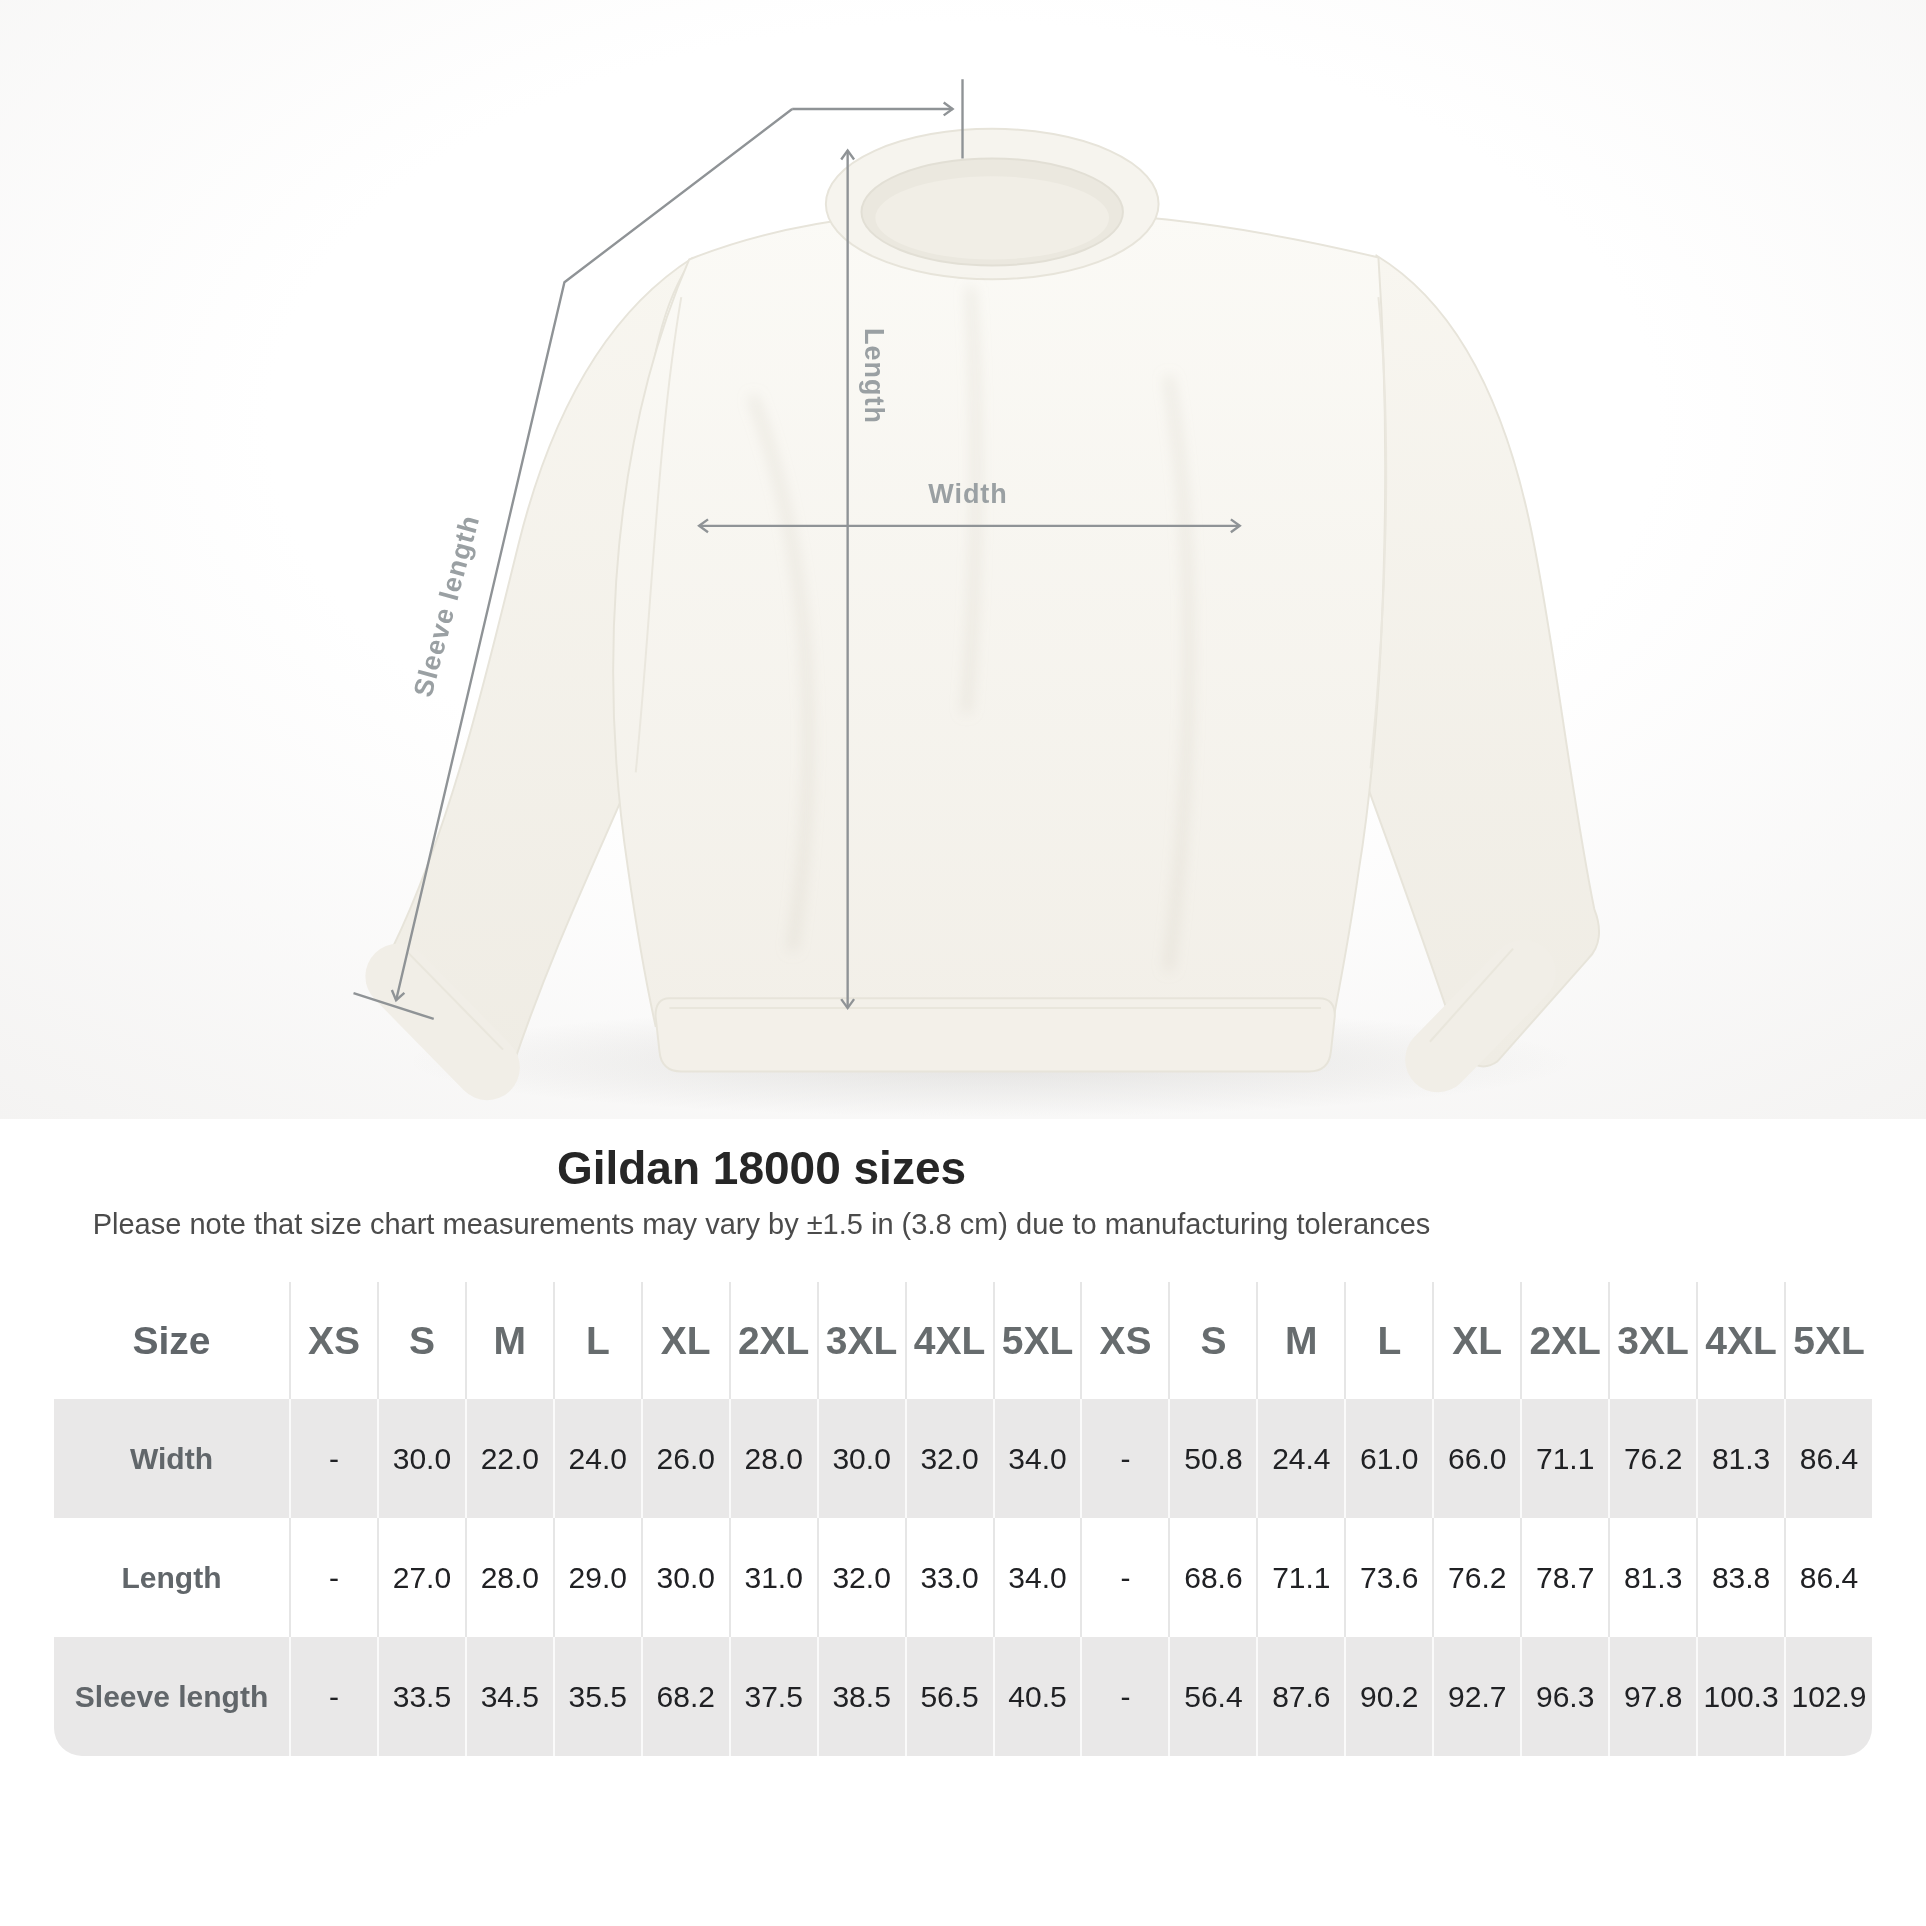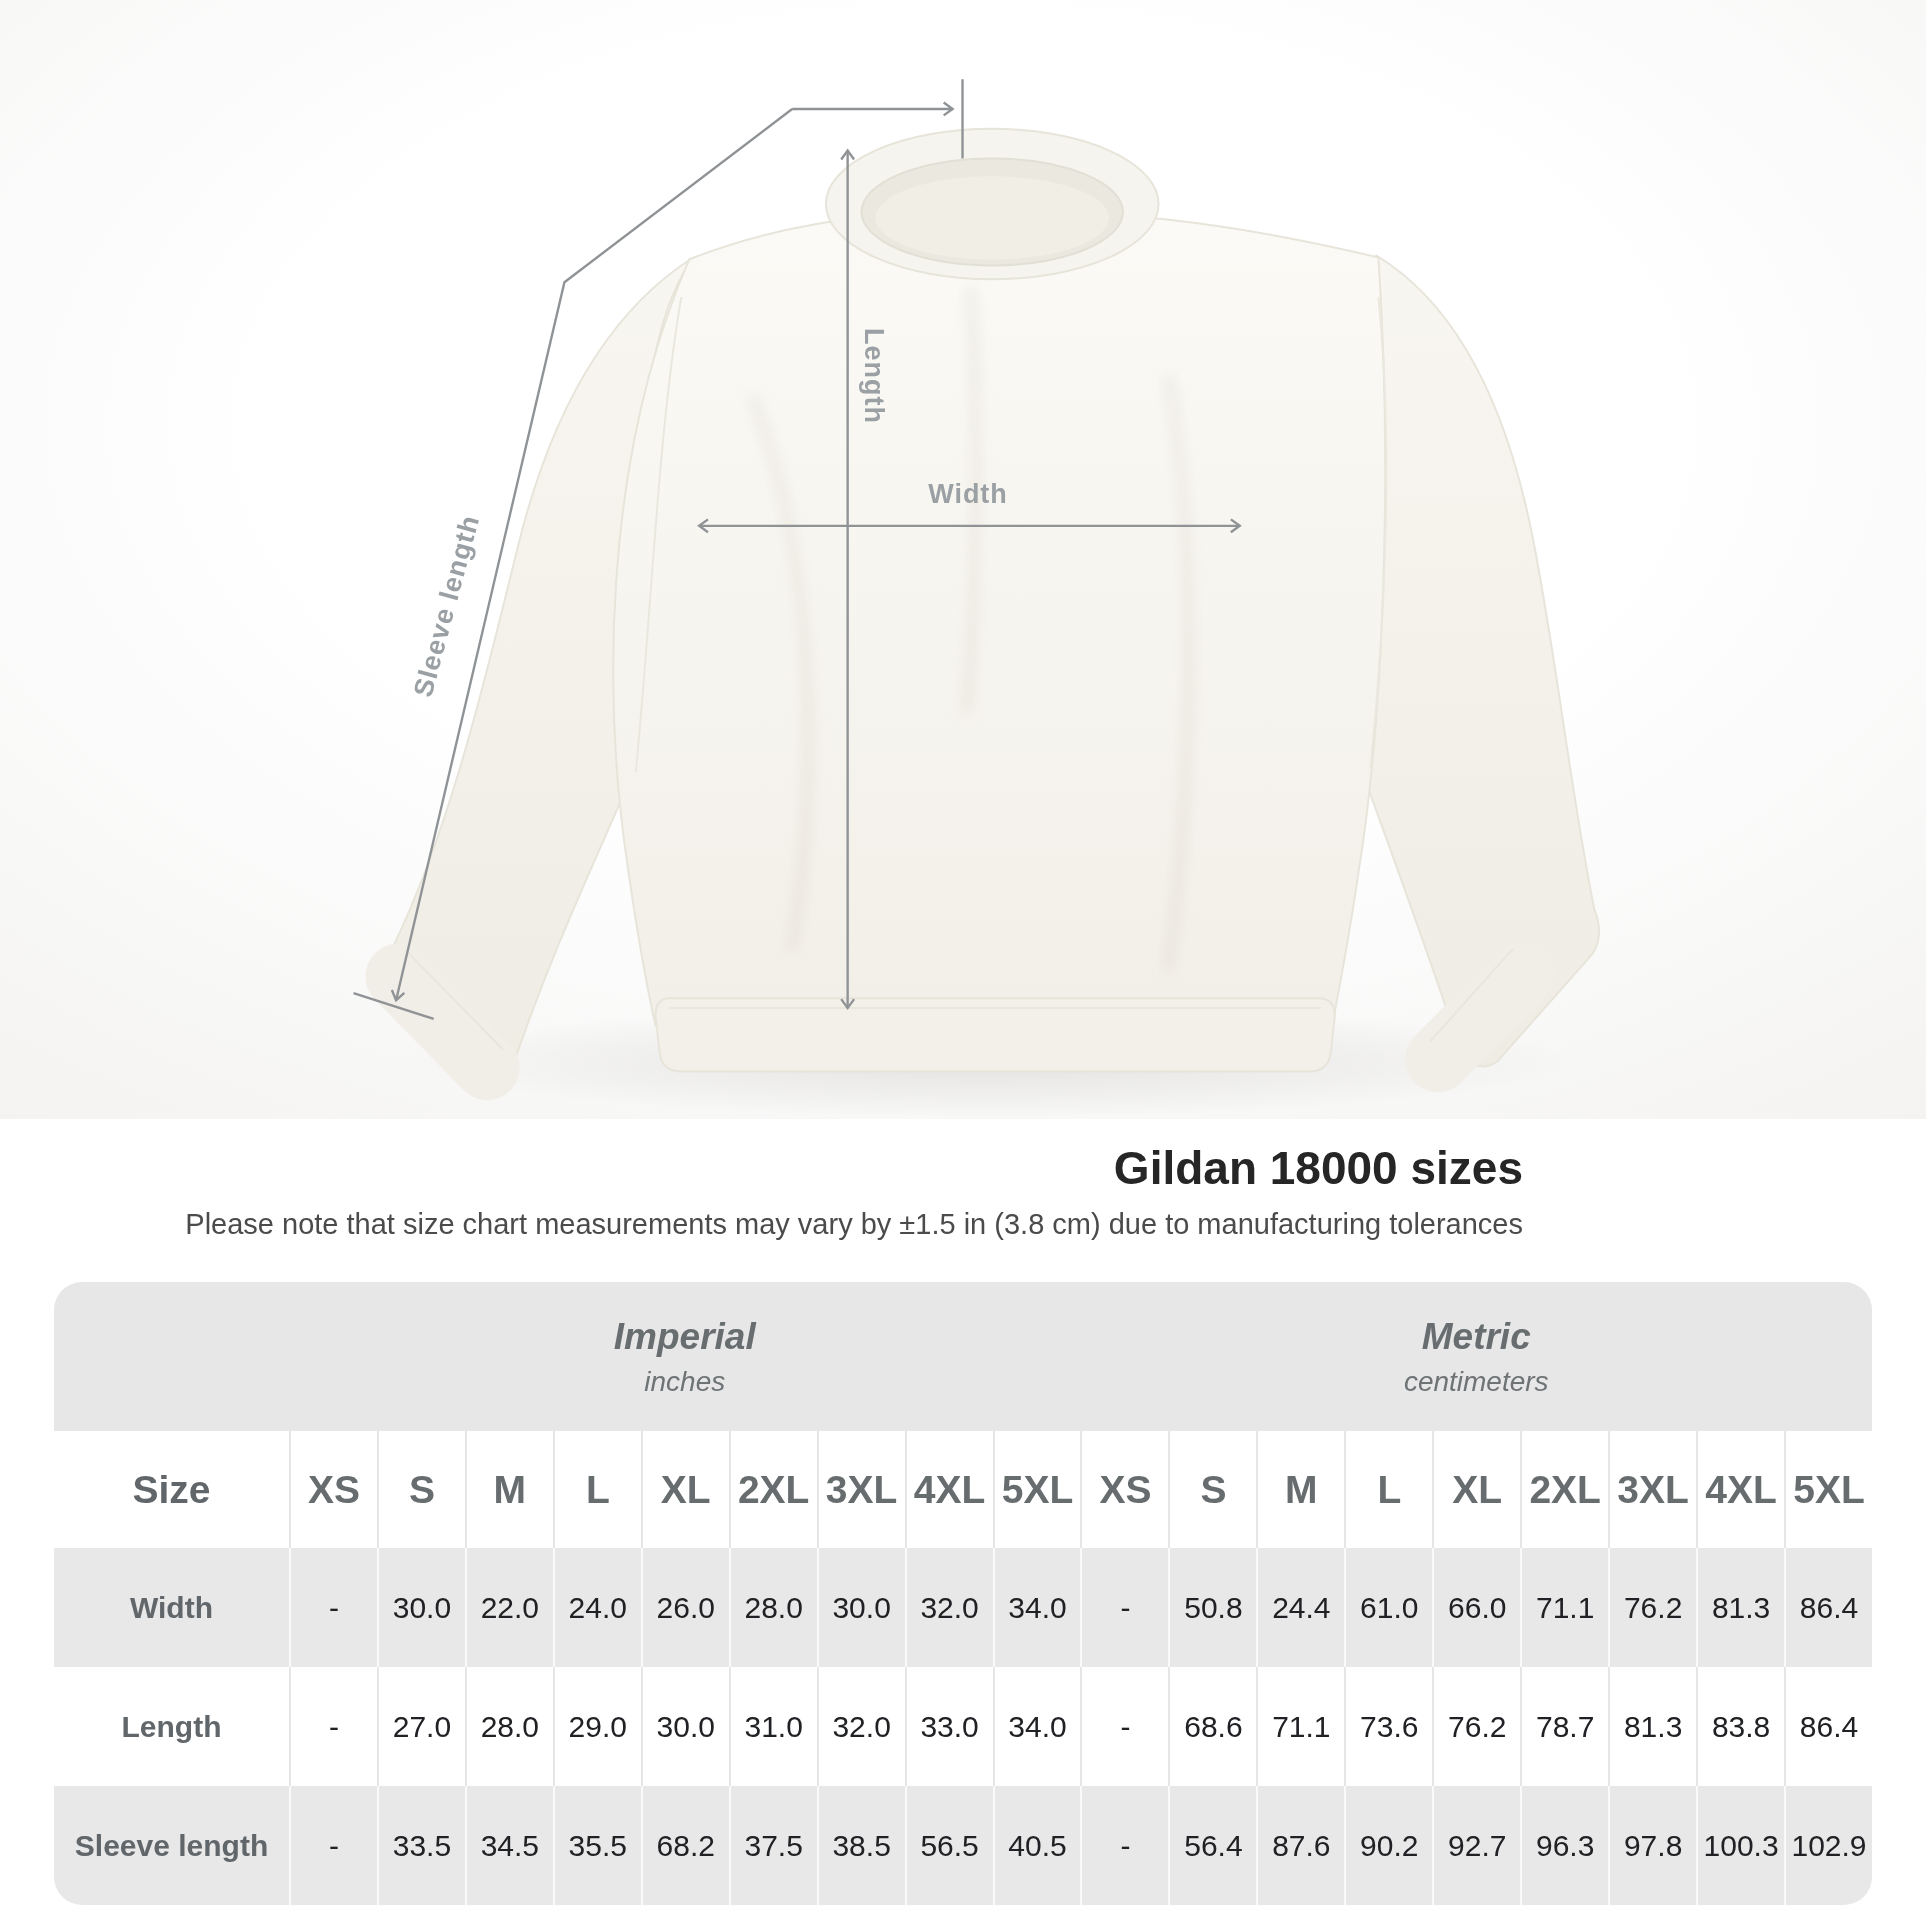--- a/index.html
+++ b/index.html
@@ -6,21 +6,21 @@
   .page{position:relative;width:1927px;height:1927px;background:#ffffff;overflow:hidden;
         font-family:"Liberation Sans", sans-serif;}
   
   .photo{position:absolute;left:0;top:0;width:1927px;height:1119px;}
   .photo svg{position:absolute;left:0;top:0;}
   .mlabel{position:absolute;color:#9aa0a3;font-weight:bold;font-size:27px;letter-spacing:1px;
           transform:translate(-50%,-50%);white-space:nowrap;}
   .mlabel.rot90{transform:translate(-50%,-50%) rotate(90deg);}
   .mlabel.rotsleeve{transform:translate(-50%,-50%) rotate(-75deg);}
   
-  .titleblock{position:absolute;left:0;top:1141px;width:1523px;text-align:right;}
+  .titleblock{position:absolute;left:0;top:1141px;width:1523px;text-align:center;}
   .titleblock h1{margin:0;font-size:46px;line-height:55px;color:#262626;font-weight:bold;}
   .titleblock p{margin:12px 0 0 0;font-size:29px;color:#4b4b4b;}
   
   .sizetable{position:absolute;left:54px;top:1282px;width:1818px;border-radius:28px;
              overflow:hidden;background:#ffffff;}
   .band{display:grid;grid-template-columns:235px repeat(18,1fr);height:149px;background:#e8e7e7;}
   .group{display:flex;flex-direction:column;align-items:center;justify-content:center;gap:8px;}
   .group.imperial{grid-column:2 / span 9;}
   .group.metric{grid-column:11 / span 9;}
   .gname{font-size:37px;font-weight:bold;font-style:italic;color:#686d70;}
@@ -144,30 +144,20 @@
     <div class="mlabel" style="left:968px;top:494px;">Width</div>
     <div class="mlabel rotsleeve" style="left:447px;top:606px;">Sleeve length</div>
   </div>
 
   <div class="titleblock">
     <h1>Gildan 18000 sizes</h1>
     <p>Please note that size chart measurements may vary by ±1.5 in (3.8 cm) due to manufacturing tolerances</p>
   </div>
 
   <div class="sizetable">
-    <div class="band">
-      <div class="group imperial">
-        <div class="gname">Imperial</div>
-        <div class="gunit">inches</div>
-      </div>
-      <div class="group metric">
-        <div class="gname">Metric</div>
-        <div class="gunit">centimeters</div>
-      </div>
-    </div>
     <div class="grid" id="grid">
         <div class="cell hrow label-col">Size</div>
         <div class="cell hrow col">XS</div>
         <div class="cell hrow col">S</div>
         <div class="cell hrow col">M</div>
         <div class="cell hrow col">L</div>
         <div class="cell hrow col">XL</div>
         <div class="cell hrow col">2XL</div>
         <div class="cell hrow col">3XL</div>
         <div class="cell hrow col">4XL</div>

